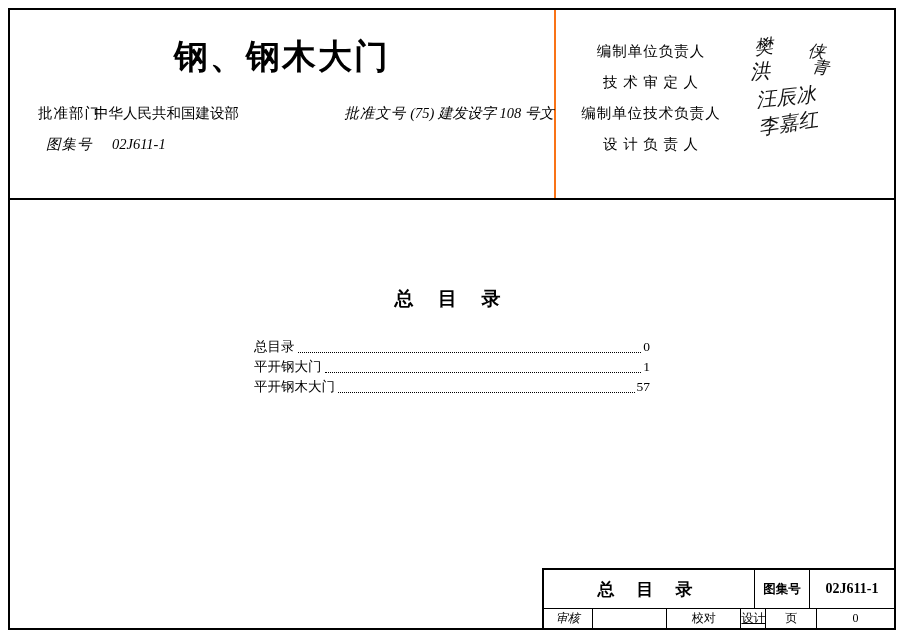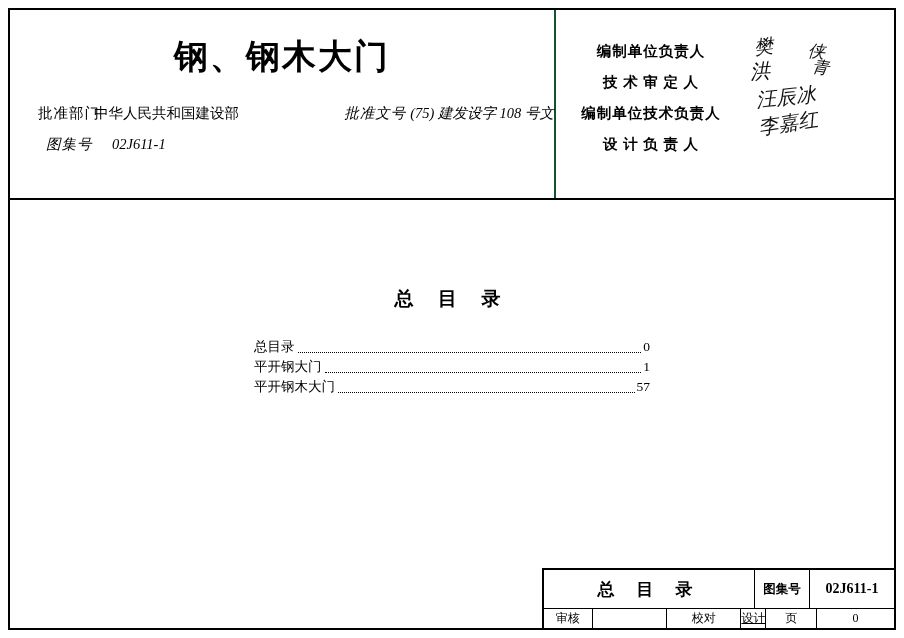--- a/index.html
+++ b/index.html
@@ -36,21 +36,21 @@
     width: 100%;
     height: 190px;
     box-sizing: border-box;
     border-bottom: 2px solid #000;
     display: flex;
   }
   .header-left {
     position: relative;
     width: 546px;
     box-sizing: border-box;
-    border-right: 2px solid #14532d;
+    border-right: 2px solid #f97316;
     padding: 0;
   }
   .header-right {
     position: relative;
     flex: 1;
     box-sizing: border-box;
   }
   .doc-title {
     text-align: center;
     font-size: 34px;
@@ -107,21 +107,20 @@
     display: flex;
     height: 31px;
     align-items: center;
   }
   .sig-label {
     width: 190px;
     text-align: center;
     font-size: 14.5px;
     letter-spacing: 1px;
     white-space: nowrap;
-    font-weight: bold;
   }
   .sig-mark {
     flex: 1;
     position: relative;
     height: 31px;
   }
   .hand {
     font-family: "DejaVu Serif", "Liberation Serif", serif;
     font-size: 19px;
     font-style: italic;
@@ -225,21 +224,21 @@
     flex: 1;
   }
   .tb-cell {
     display: flex;
     align-items: center;
     justify-content: center;
     font-size: 12px;
     border-right: 1.5px solid #000;
     white-space: nowrap;
   }
-  .tb-c1 { width: 52px; }
+  .tb-c1 { width: 52px; font-style: italic; }
   .tb-c2 { width: 80px; }
   .tb-c3 { width: 80px; }
   .tb-c4 { flex: 1; text-decoration: underline; }
   .tb-c5 { width: 54px; border-right: 1.5px solid #000; }
   .tb-c6 { width: 84px; border-right: none; }
 </style>
 </head>
 <body>
 
 <div class="page">

